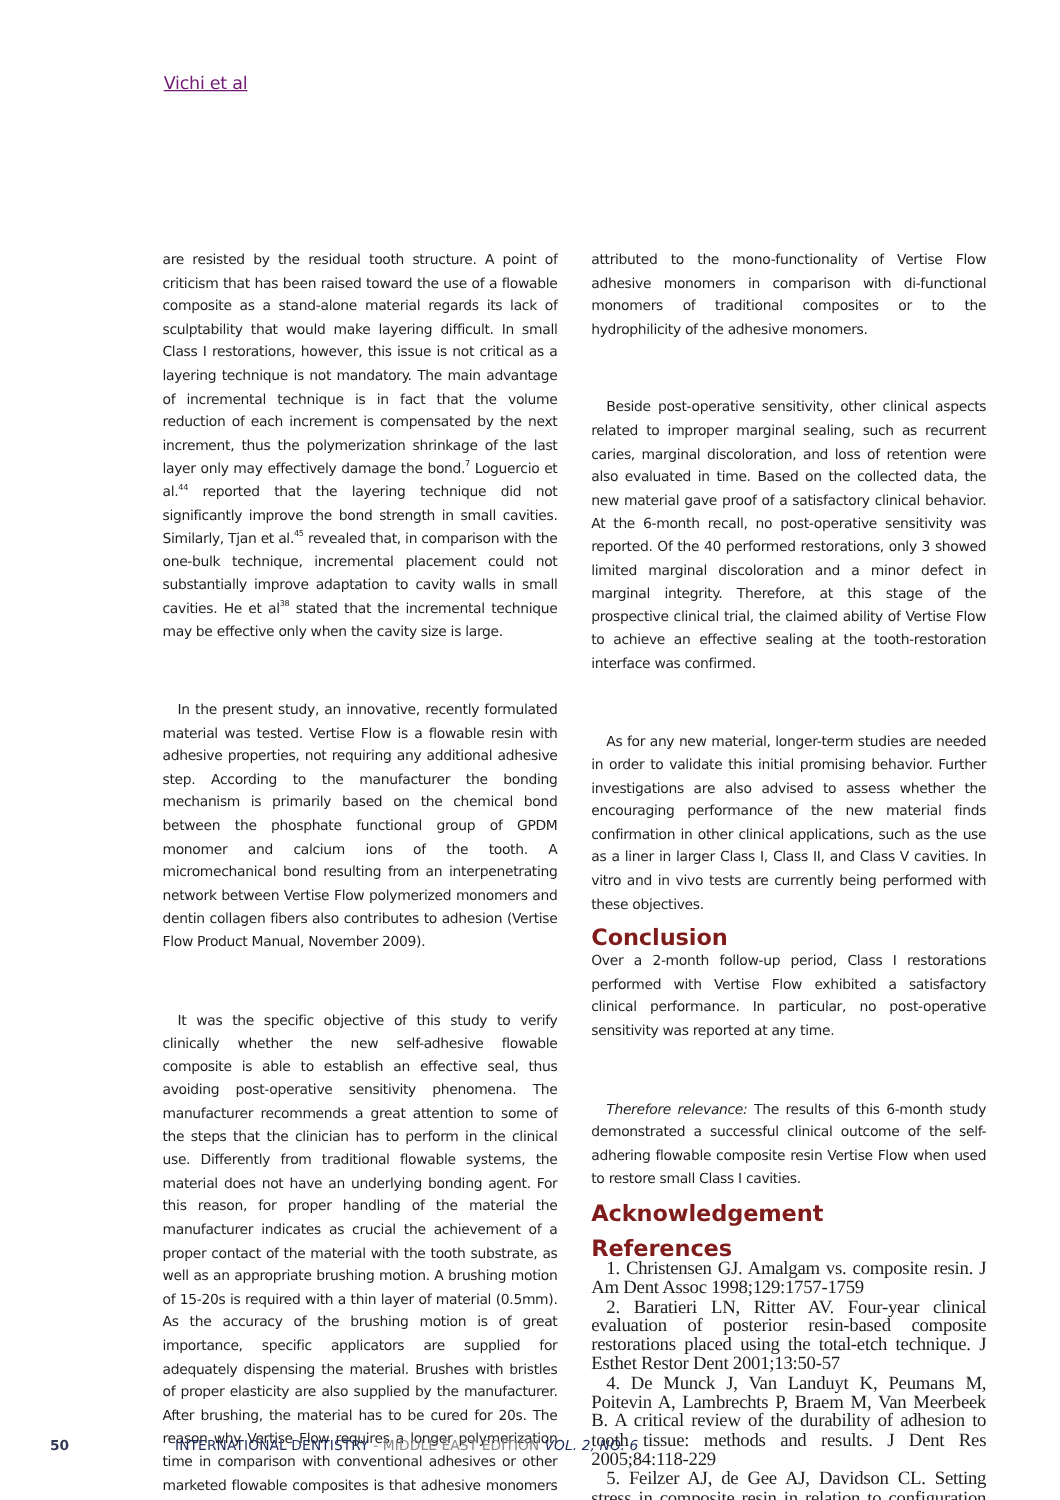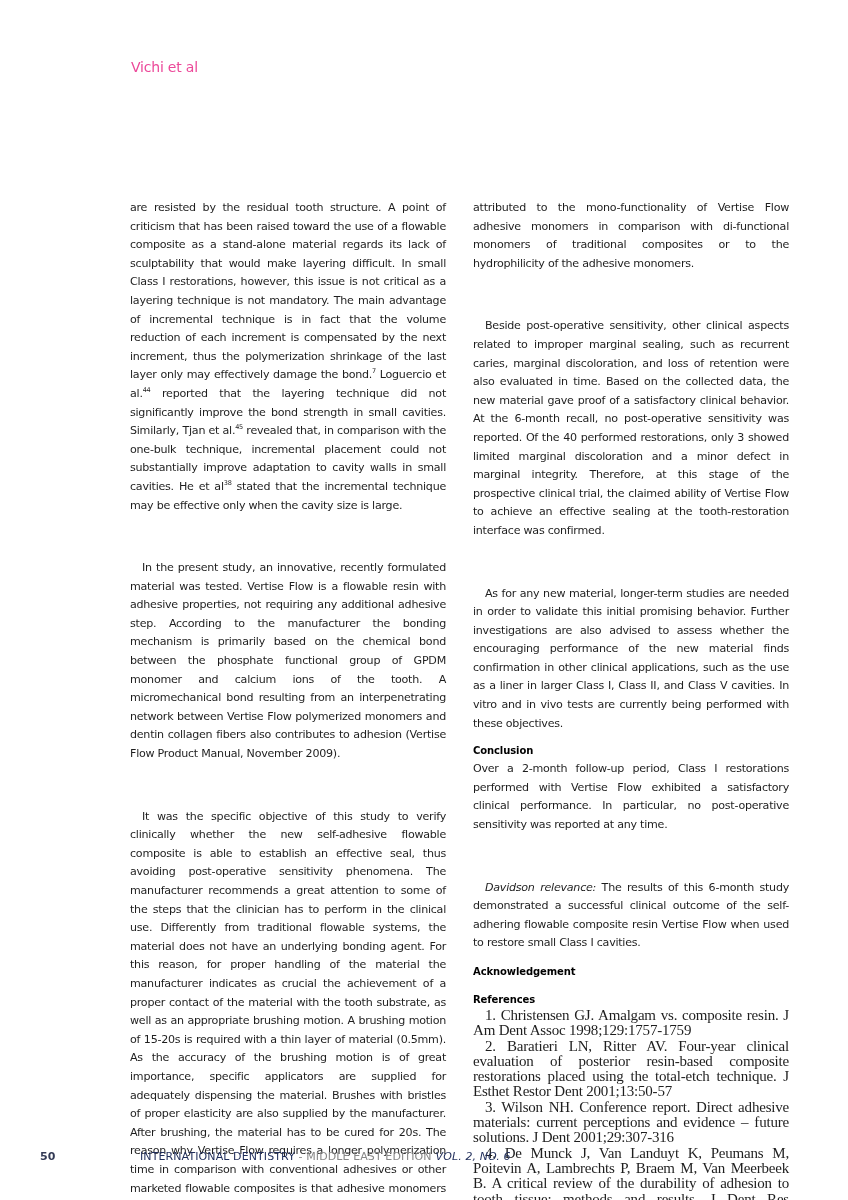--- a/index.html
+++ b/index.html
@@ -1,25 +1,25 @@
 <!DOCTYPE html>
 <html><head>
 <meta charset="utf-8">
 <style>
   html, body { margin: 0; padding: 0; background: #ffffff; }
   body { width: 848px; height: 1200px; position: relative; overflow: hidden;
          font-family: "DejaVu Sans", sans-serif; color: #1e1e1e; }
-  .running-head { position: absolute; left: 131px; top: 59px; font-size: 14px; color: #ec4899; letter-spacing: -0.2px; }
+  .running-head { position: absolute; left: 131px; top: 59px; font-size: 14px; color: #701a75; letter-spacing: -0.2px; text-decoration: underline; }
   .col { position: absolute; top: 199px; width: 316px; font-size: 11.1px; line-height: 18.6px; text-align: justify; letter-spacing: -0.25px; }
   .col-left { left: 130px; }
   .col-right { left: 473px; }
   .col p { margin: 0; }
   .col p.indent { text-indent: 12px; margin-top: 44px; }
   sup { font-size: 6.5px; line-height: 0; vertical-align: 5px; }
-  h2 { margin: 8px 0 0 0; font-size: 10px; line-height: 19px; color: #000000; font-weight: bold; letter-spacing: -0.1px; }
+  h2 { margin: 8px 0 0 0; font-size: 18px; line-height: 19px; color: #7f1d1d; font-weight: bold; letter-spacing: -0.1px; }
   h2.ack { margin-top: 9px; }
   h2.refs { margin-top: 11px; line-height: 16px; }
   .ack-text { font-style: italic; font-size: 11.4px; }
   .refs-list { font-size: 15px; line-height: 15.3px; letter-spacing: -0.2px; font-family: Liberation Serif, serif; }
   .refs-list p { text-indent: 12px; }
   .em { font-style: italic; }
   .footer { position: absolute; top: 1150px; left: 0; width: 848px; font-size: 11px; }
   .page-num { position: absolute; left: 40px; font-weight: bold; color: #333a55; }
   .journal { position: absolute; left: 130px; white-space: nowrap; letter-spacing: 0.1px; }
   .journal .jname { color: #1f2d5a; margin-left: 10px; }
@@ -37,29 +37,28 @@
   <p class="indent">It was the specific objective of this study to verify clinically whether the new self-adhesive flowable composite is able to establish an effective seal, thus avoiding post-operative sensitivity phenomena. The manufacturer recommends a great attention to some of the steps that the clinician has to perform in the clinical use. Differently from traditional flowable systems, the material does not have an underlying bonding agent. For this reason, for proper handling of the material the manufacturer indicates as crucial the achievement of a proper contact of the material  with the tooth substrate, as well as  an appropriate brushing motion. A brushing motion of 15-20s is required with a thin layer of material (0.5mm). As the accuracy of the brushing motion is of great importance, specific applicators are supplied for adequately dispensing the material. Brushes with  bristles of proper elasticity are also supplied by the manufacturer. After brushing, the material has to be cured for 20s. The reason why Vertise Flow requires a longer polymerization time in comparison with conventional adhesives or  other marketed flowable composites is that  adhesive monomers tend to have a slower response to light curing than non-adhesive monomers. The less efficient curing mechanism could be</p>
 </div>
 
 <div class="col col-right">
   <p>attributed to the  mono-functionality of  Vertise Flow adhesive monomers in comparison with di-functional monomers of traditional composites or to the hydrophilicity of the adhesive monomers.</p>
   <p class="indent">Beside post-operative sensitivity, other clinical aspects related to improper marginal sealing, such as recurrent caries, marginal discoloration, and loss of retention were also evaluated in time. Based on the collected data, the new material gave proof of a satisfactory clinical behavior. At the 6-month recall, no post-operative sensitivity was reported. Of the 40 performed restorations, only        3 showed limited marginal discoloration and a minor defect in marginal integrity. Therefore, at this stage of the prospective clinical trial, the claimed ability of Vertise Flow to achieve an effective sealing at the tooth-restoration interface was confirmed.</p>
   <p class="indent">As for any new material, longer-term studies are needed in order to validate this initial promising behavior. Further investigations are  also advised to assess whether the encouraging performance of the new material finds confirmation  in other clinical applications, such as the use as a liner in larger Class I, Class II, and Class V cavities. In vitro and in vivo tests are currently being performed with these objectives.</p>
 
   <h2>Conclusion</h2>
   <p>Over a 2-month follow-up period, Class I restorations performed with Vertise Flow exhibited a satisfactory clinical performance. In particular, no post-operative sensitivity was reported at any time.</p>
-  <p class="indent"><span class="em">Davidson relevance:</span><span> The results of this 6-month study demonstrated a successful clinical outcome of the self-adhering flowable composite resin Vertise Flow when used to restore small Class I cavities.</span></p>
+  <p class="indent"><span class="em">Therefore relevance:</span><span> The results of this 6-month study demonstrated a successful clinical outcome of the self-adhering flowable composite resin Vertise Flow when used to restore small Class I cavities.</span></p>
 
   <h2 class="ack">Acknowledgement</h2>
 
   <h2 class="refs">References</h2>
   <div class="refs-list">
     <p>1.  Christensen GJ. Amalgam vs. composite resin. J Am Dent Assoc 1998;129:1757-1759</p>
     <p>2.  Baratieri LN, Ritter AV. Four-year clinical evaluation of posterior resin-based composite restorations placed using the total-etch technique. J Esthet Restor Dent 2001;13:50-57</p>
-    <p>3.  Wilson NH. Conference report. Direct adhesive materials: current perceptions and evidence – future solutions. J Dent 2001;29:307-316</p>
     <p>4.  De Munck J, Van Landuyt K, Peumans M, Poitevin A, Lambrechts P, Braem M, Van Meerbeek B. A critical review of the durability of adhesion to tooth tissue: methods and results. J Dent Res 2005;84:118-229</p>
     <p>5.  Feilzer AJ, de Gee AJ, Davidson CL. Setting stress in composite resin in relation to configuration of the restoration. J Dent Res 1987;66:1636-1639</p>
   </div>
 </div>
 
 <div class="footer">
   <span class="page-num">50</span>
   <span class="journal"><span class="jname">INTERNATIONAL DENTISTRY</span><span class="edition"> - MIDDLE EAST EDITION</span><span class="vol">VOL. 2, NO. 6</span></span>
 </div>
 

